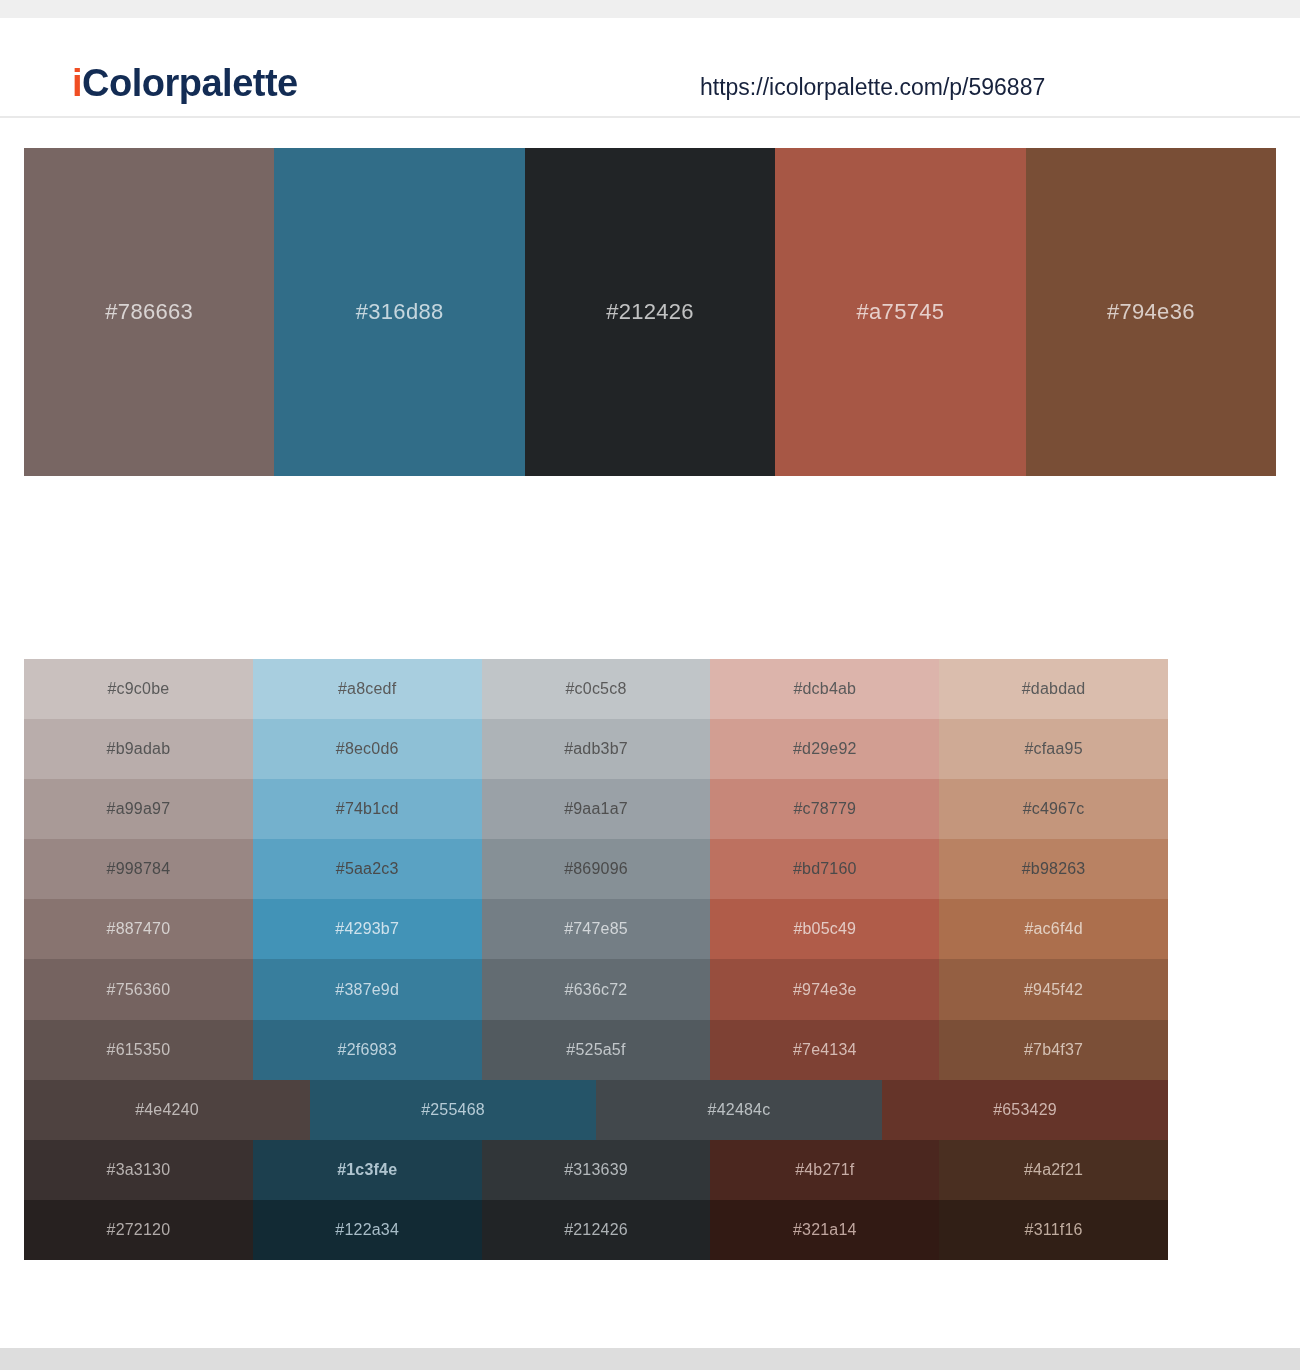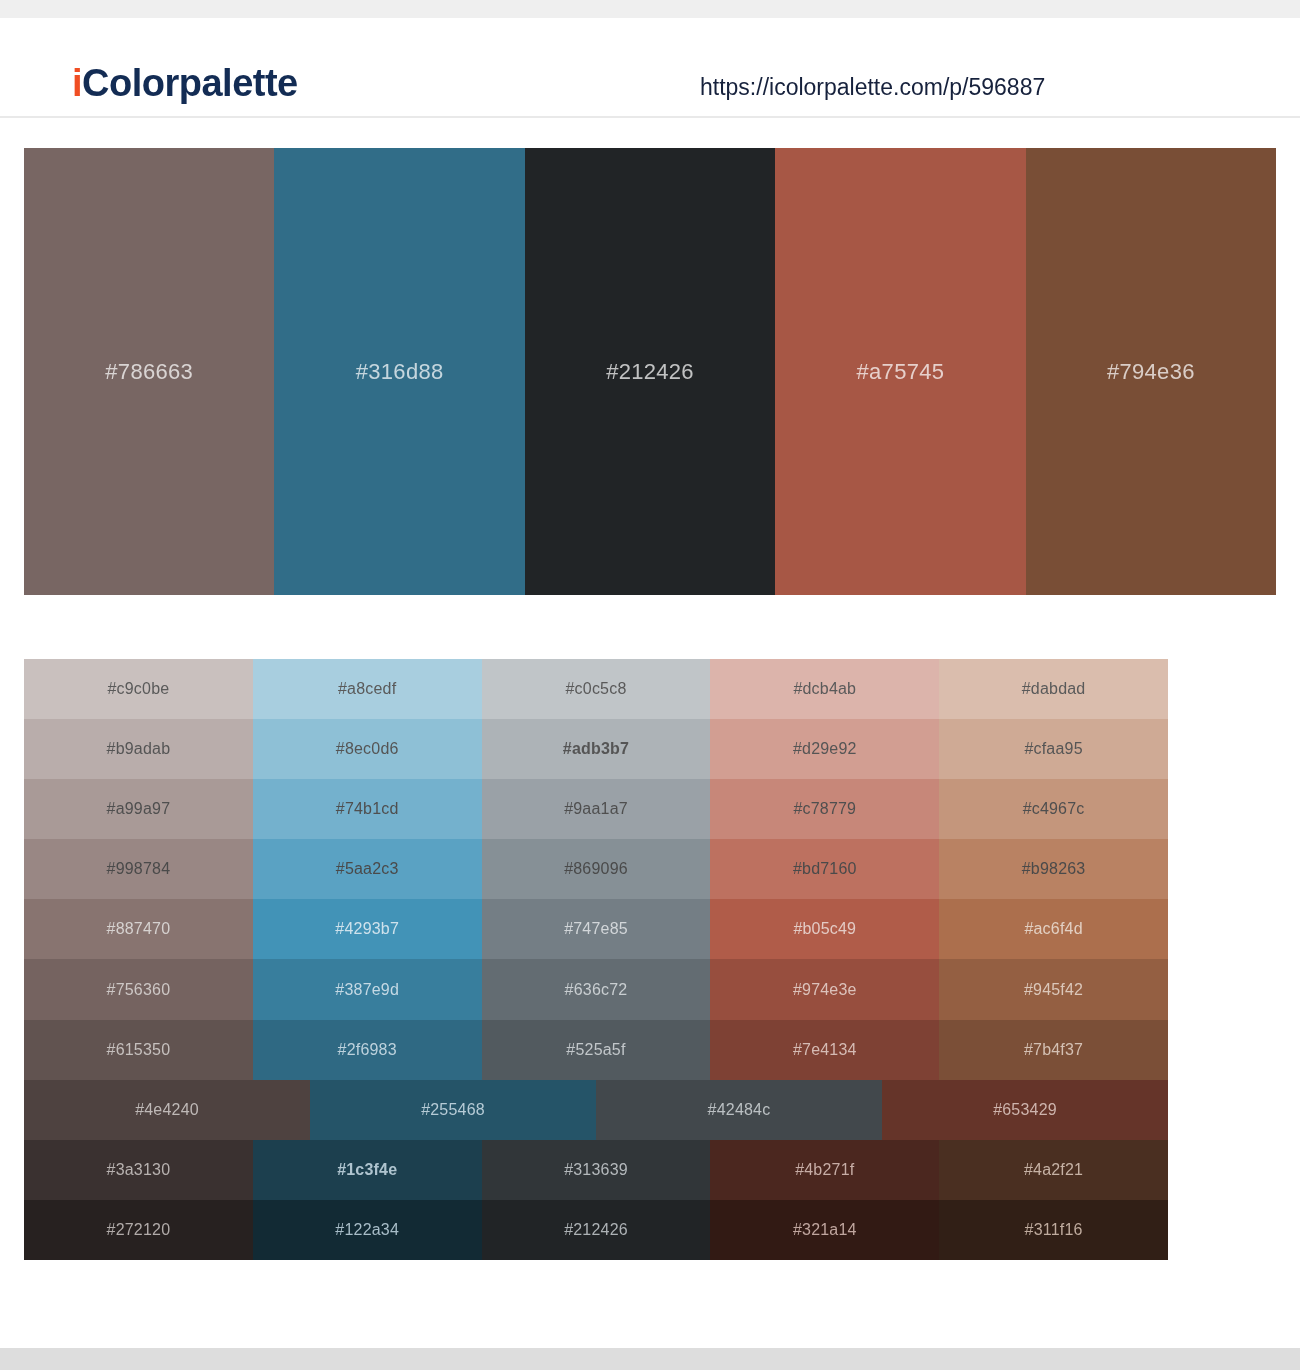--- a/index.html
+++ b/index.html
@@ -51,21 +51,21 @@
     left: 700px; top: 56px;
     font-size: 23px;
     color: #16213c;
     white-space: nowrap;
   }
 
   
   .swatch-strip {
     position: absolute;
     left: 24px; top: 148px;
-    width: 1252px; height: 447px;
+    width: 1252px; height: 328px;
     display: flex;
   }
   .swatch {
     flex: 1 1 0;
     position: relative;
     display: flex;
     align-items: center;
     justify-content: center;
   }
   .swatch-label {
@@ -157,21 +157,21 @@
           <span class="shade-label" style="color: rgb(90, 90, 90);">#dabdad</span>
         </div>
       </div>
       <div class="shade-row">
         <div class="shade-cell" style="background: rgb(185, 173, 171);">
           <span class="shade-label" style="color: rgb(85, 85, 85);">#b9adab</span>
         </div>
         <div class="shade-cell" style="background: rgb(142, 192, 214);">
           <span class="shade-label" style="color: rgb(85, 85, 85);">#8ec0d6</span>
         </div>
-        <div class="shade-cell" style="background: rgb(173, 179, 183); font-weight: bold;">
+        <div class="shade-cell" style="background: rgb(173, 179, 183);">
           <span class="shade-label" style="color: rgb(85, 85, 85);">#adb3b7</span>
         </div>
         <div class="shade-cell" style="background: rgb(210, 158, 146);">
           <span class="shade-label" style="color: rgb(85, 85, 85);">#d29e92</span>
         </div>
         <div class="shade-cell" style="background: rgb(207, 170, 149);">
           <span class="shade-label" style="color: rgb(85, 85, 85);">#cfaa95</span>
         </div>
       </div>
       <div class="shade-row">

